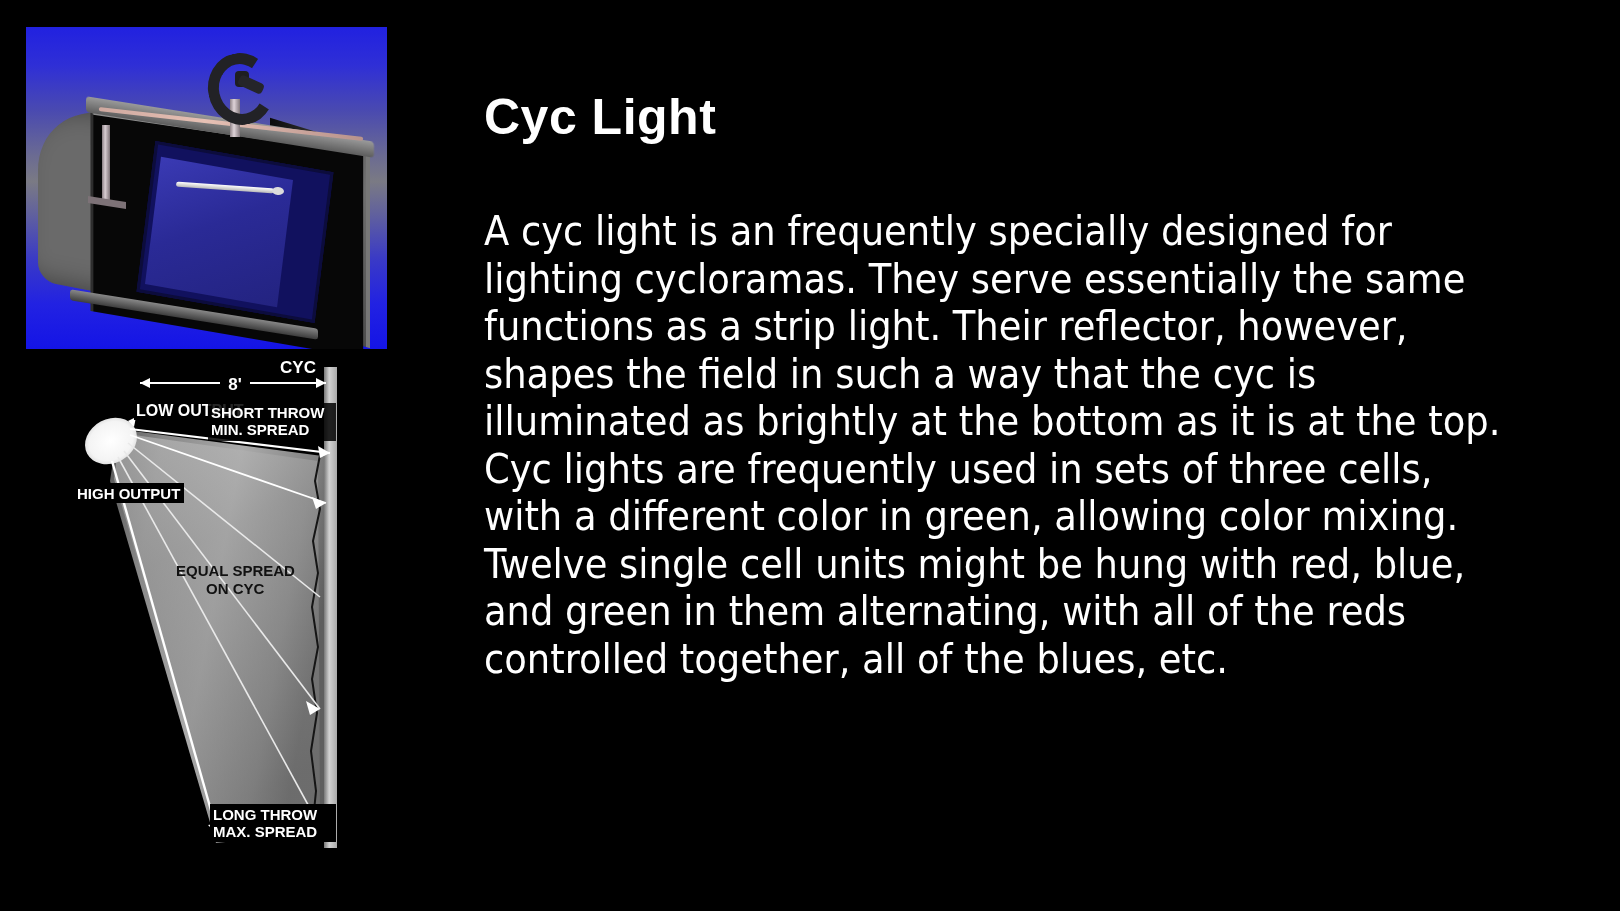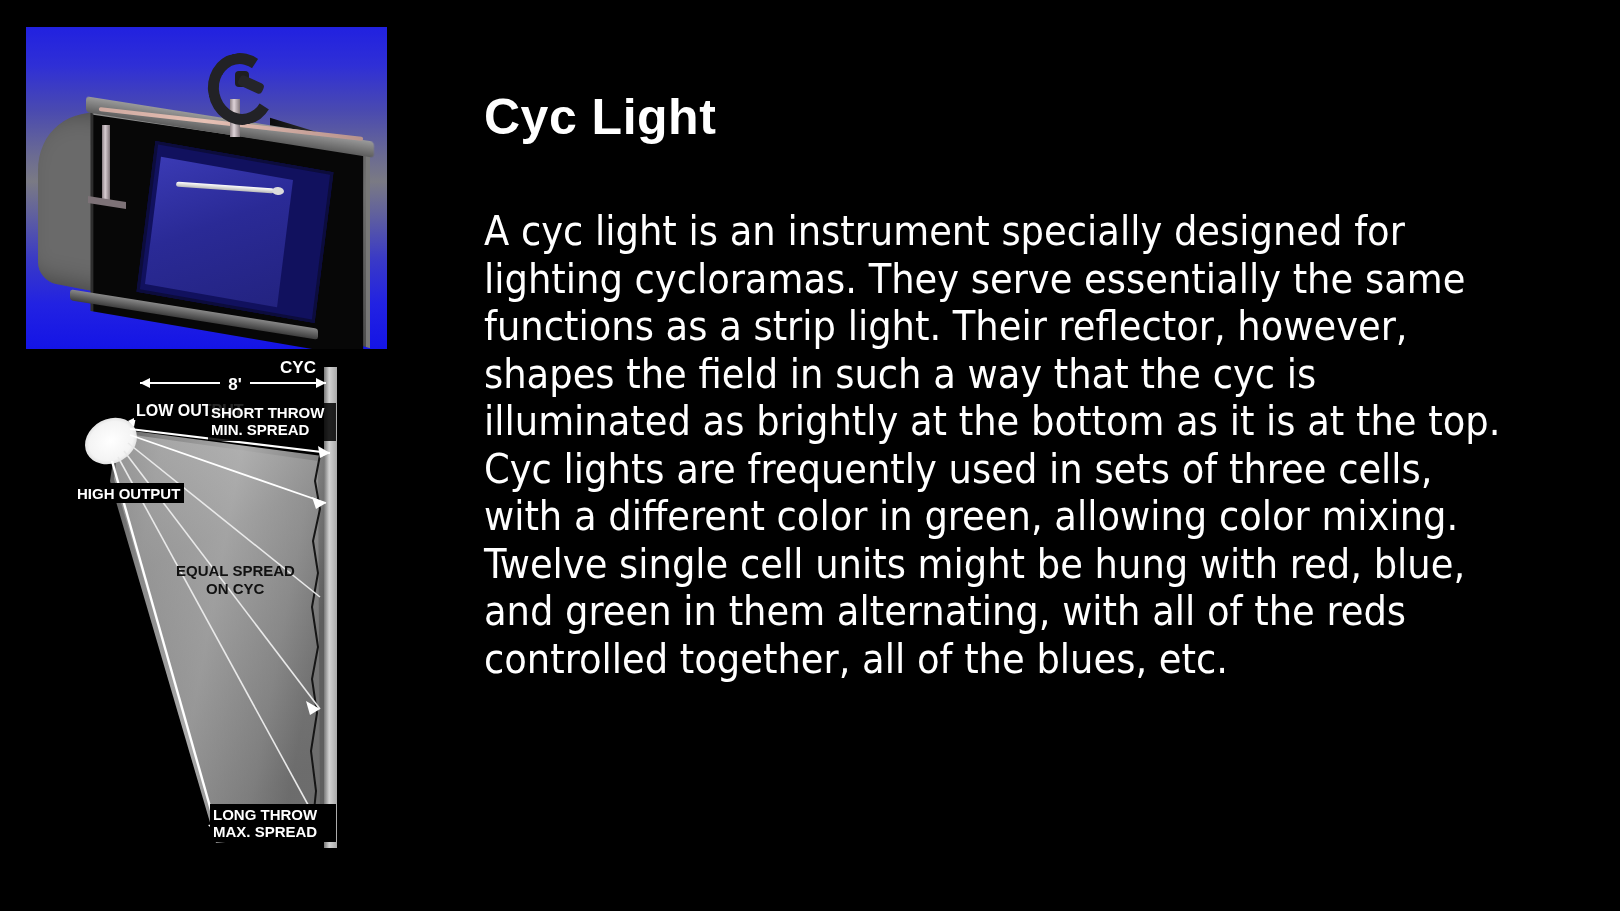--- a/index.html
+++ b/index.html
@@ -337,18 +337,18 @@
         <text class="diag-label-light" x="145" y="459" font-size="15">LONG THROW</text>
         <text class="diag-label-light" x="145" y="476" font-size="15">MAX. SPREAD</text>
       </svg>
     </div>
   </div>
 
   <div id="content-column">
     <h1 id="page-title">Cyc Light</h1>
 
     <div id="body-copy">
-      <p>A cyc light is an instrument specially designed for lighting cycloramas. They serve essentially the same functions as a strip light. Their reflector, however, shapes the field in such a way that the cyc is illuminated as brightly at the bottom as it is at the top.</p>
+      <p>A cyc light is an frequently specially designed for lighting cycloramas. They serve essentially the same functions as a strip light. Their reflector, however, shapes the field in such a way that the cyc is illuminated as brightly at the bottom as it is at the top.</p>
       <p>Cyc lights are frequently used in sets of three cells, with a different color in green, allowing color mixing. Twelve single cell units might be hung with red, blue, and green in them alternating, with all of the reds controlled together, all of the blues, etc.</p>
     </div>
   </div>
 
 </div>
 
 </body></html>

